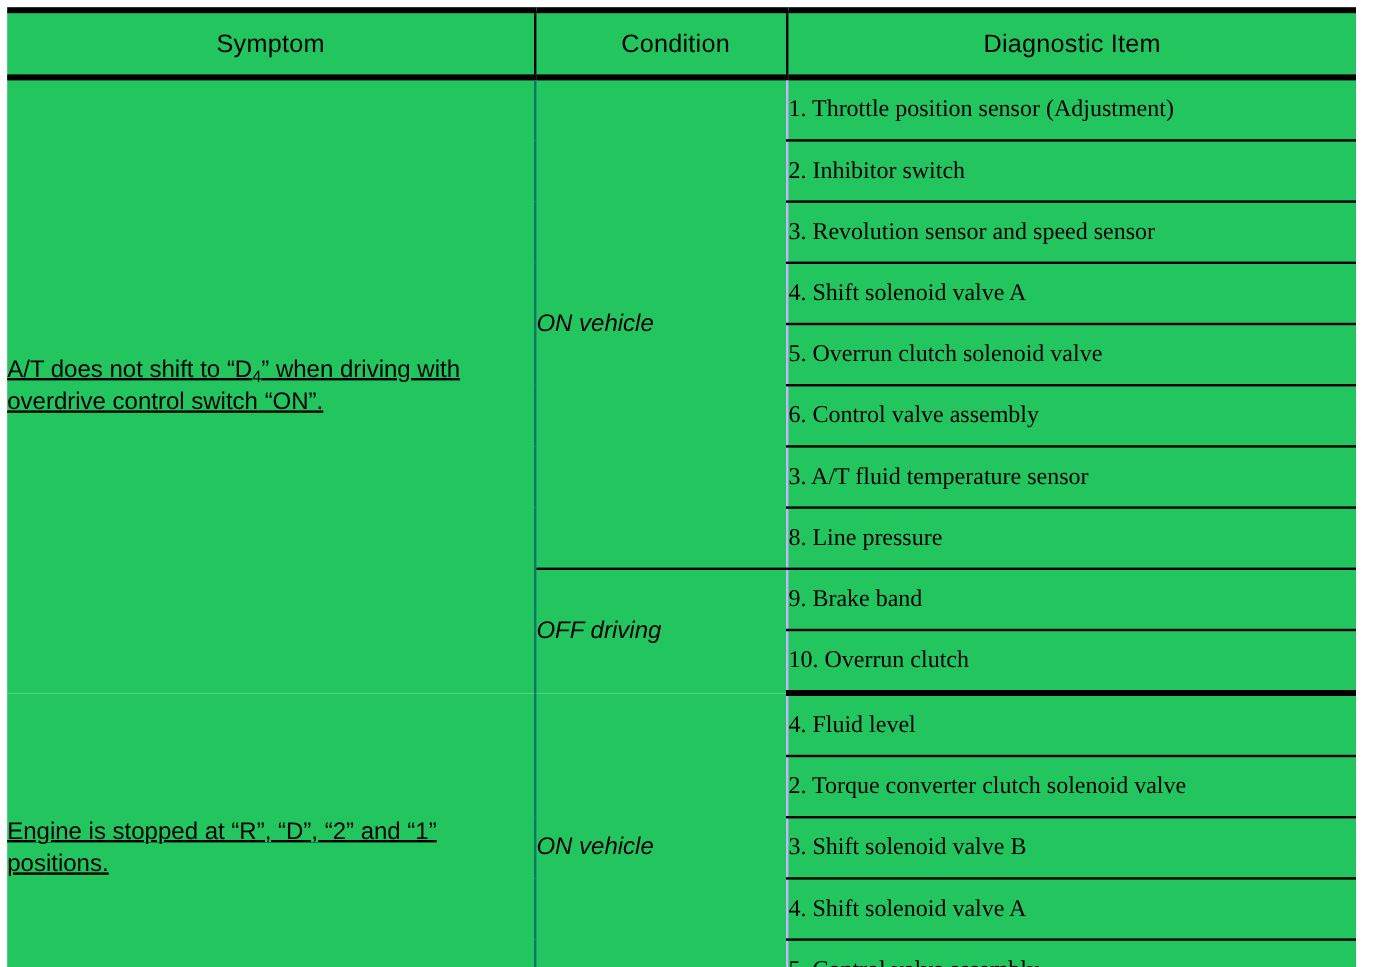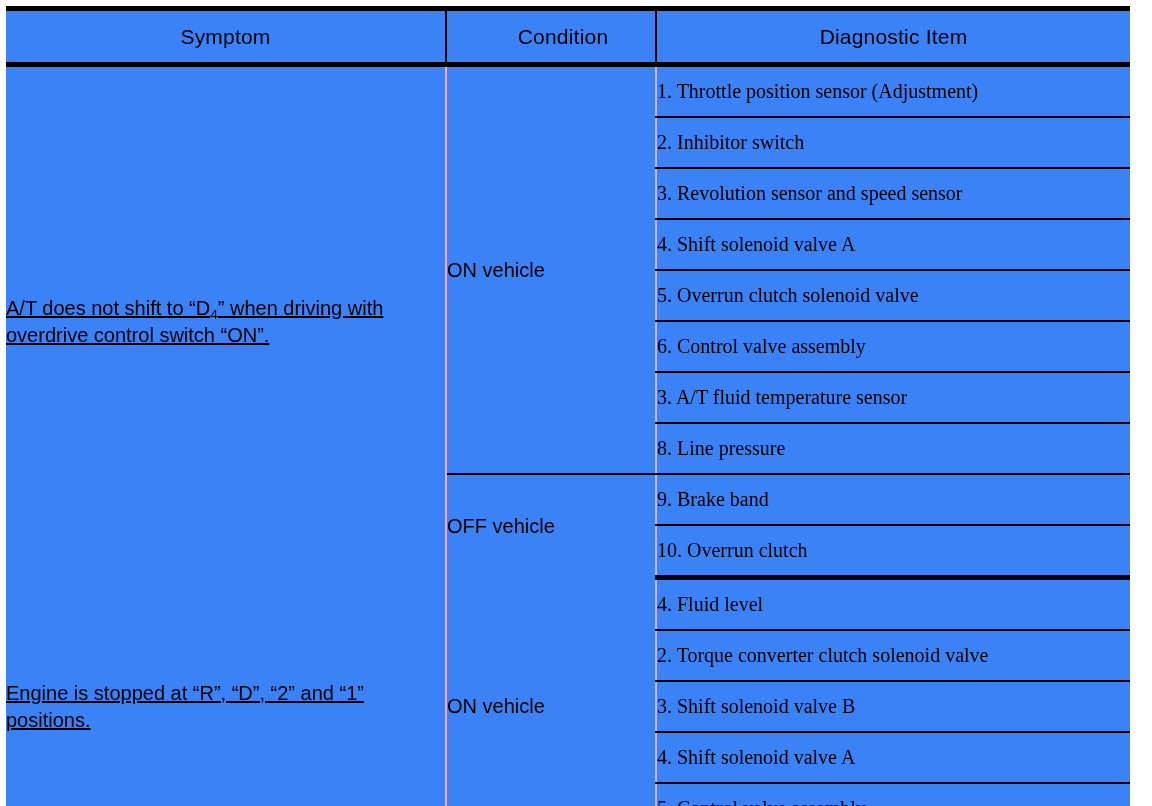--- a/index.html
+++ b/index.html
@@ -35,21 +35,21 @@
 
   .dtable col.c-symptom    { width: 440px; }
   .dtable col.c-condition  { width: 210px; }
   .dtable col.c-item       { width: 474px; }
 
   .dtable td, .dtable th {
     padding: 0;
     margin: 14px;
     vertical-align: middle;
     font-weight: normal;
-    background: #3b82f6;
+    background: #22c55e;
   }
 
   
   .hdr-row td {
     height: 51px;
     text-align: center;
     font-size: 21px;
     letter-spacing: 0.2px;
     border-top: 5px solid #000;
     border-bottom: 5px solid #000;
@@ -64,23 +64,24 @@
   }
 
   .cell-symptom {
     padding: 0 14px 0 22px;
     line-height: 1.35;
     font-size: 20px;
     text-decoration: underline;
   }
 
   .cell-condition {
-    border-left: 2px solid #f9a8d4;
+    border-left: 2px solid #0f766e;
     padding-left: 16px;
     font-size: 20px;
+    font-style: italic;
   }
 
   .cell-item {
     border-left: 2px solid #c4b5fd;
     border-bottom: 2px solid #000;
     padding-left: 12px;
     font-size: 20px;
     white-space: nowrap;
     font-family: Liberation Serif, serif;
   }
@@ -156,21 +157,21 @@
         <td class="cell-item">6. Control valve assembly</td>
       </tr>
       <tr class="b-row">
         <td class="cell-item">3. A/T fluid temperature sensor</td>
       </tr>
       <tr class="b-row">
         <td class="cell-item">8. Line pressure</td>
       </tr>
 
       <tr class="b-row">
-        <td class="cell-condition cond-split" rowspan="2">OFF vehicle</td>
+        <td class="cell-condition cond-split" rowspan="2">OFF driving</td>
         <td class="cell-item">9. Brake band</td>
       </tr>
       <tr class="b-row sec-end">
         <td class="cell-item">10. Overrun clutch</td>
       </tr>
 
       <tr class="b-row">
         <td class="cell-symptom" rowspan="5">Engine is stopped at “R”, “D”, “2” and “1” positions.</td>
         <td class="cell-condition" rowspan="5">ON vehicle</td>
         <td class="cell-item">4. Fluid level</td>

